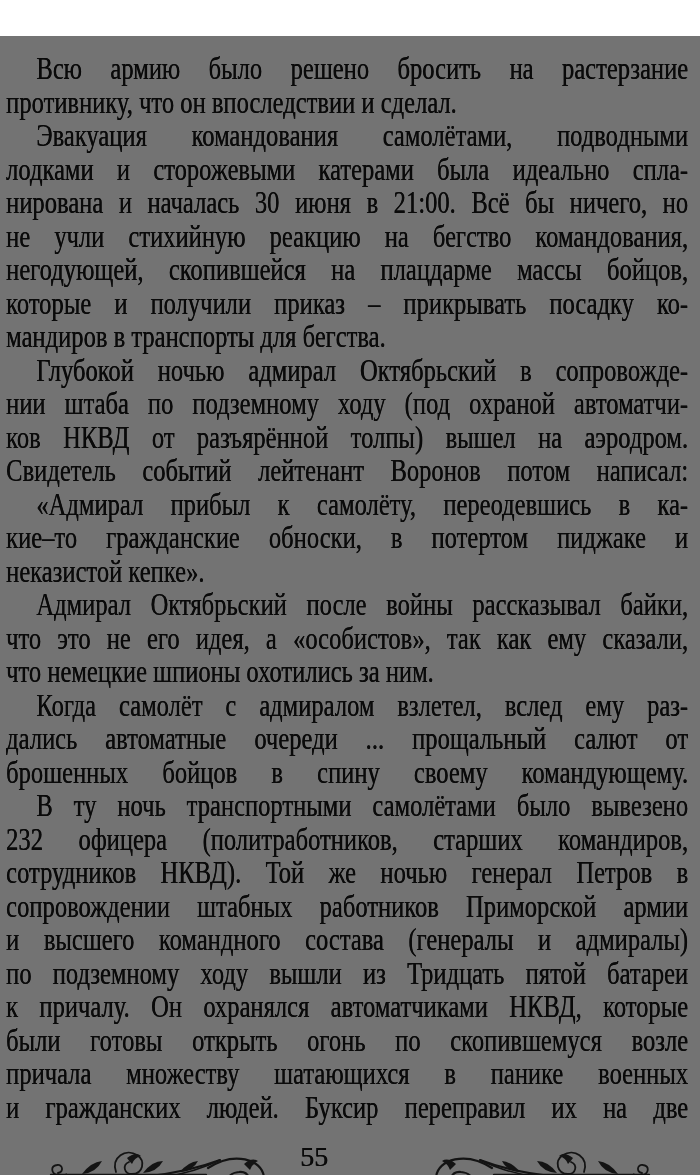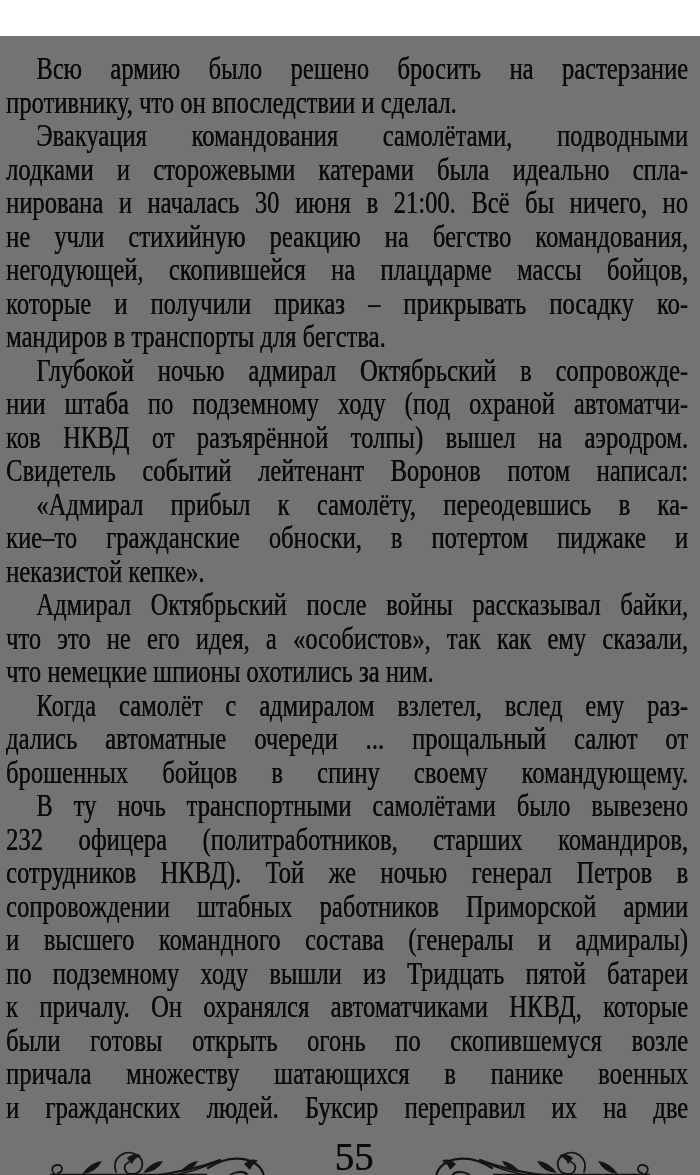--- a/index.html
+++ b/index.html
@@ -50,22 +50,22 @@
     width: 246px;
     height: 52px;
   }
   .orn.left  { left: 48px; }
   .orn.right { left: 406px; transform: scaleX(-1); }
   .pagenum {
     position: absolute;
     left: 300px;
     top: 4px;
     width: 108px;
-    text-align: center;
-    font-size: 39px;
+    text-align: left;
+    font-size: 28px;
     line-height: 34px;
     text-shadow: 0.4px 0 0 currentColor;
   }
 </style>
 </head>
 <body>
 
 <div class="page">
 
   <div class="text-scale" id="text-block">

